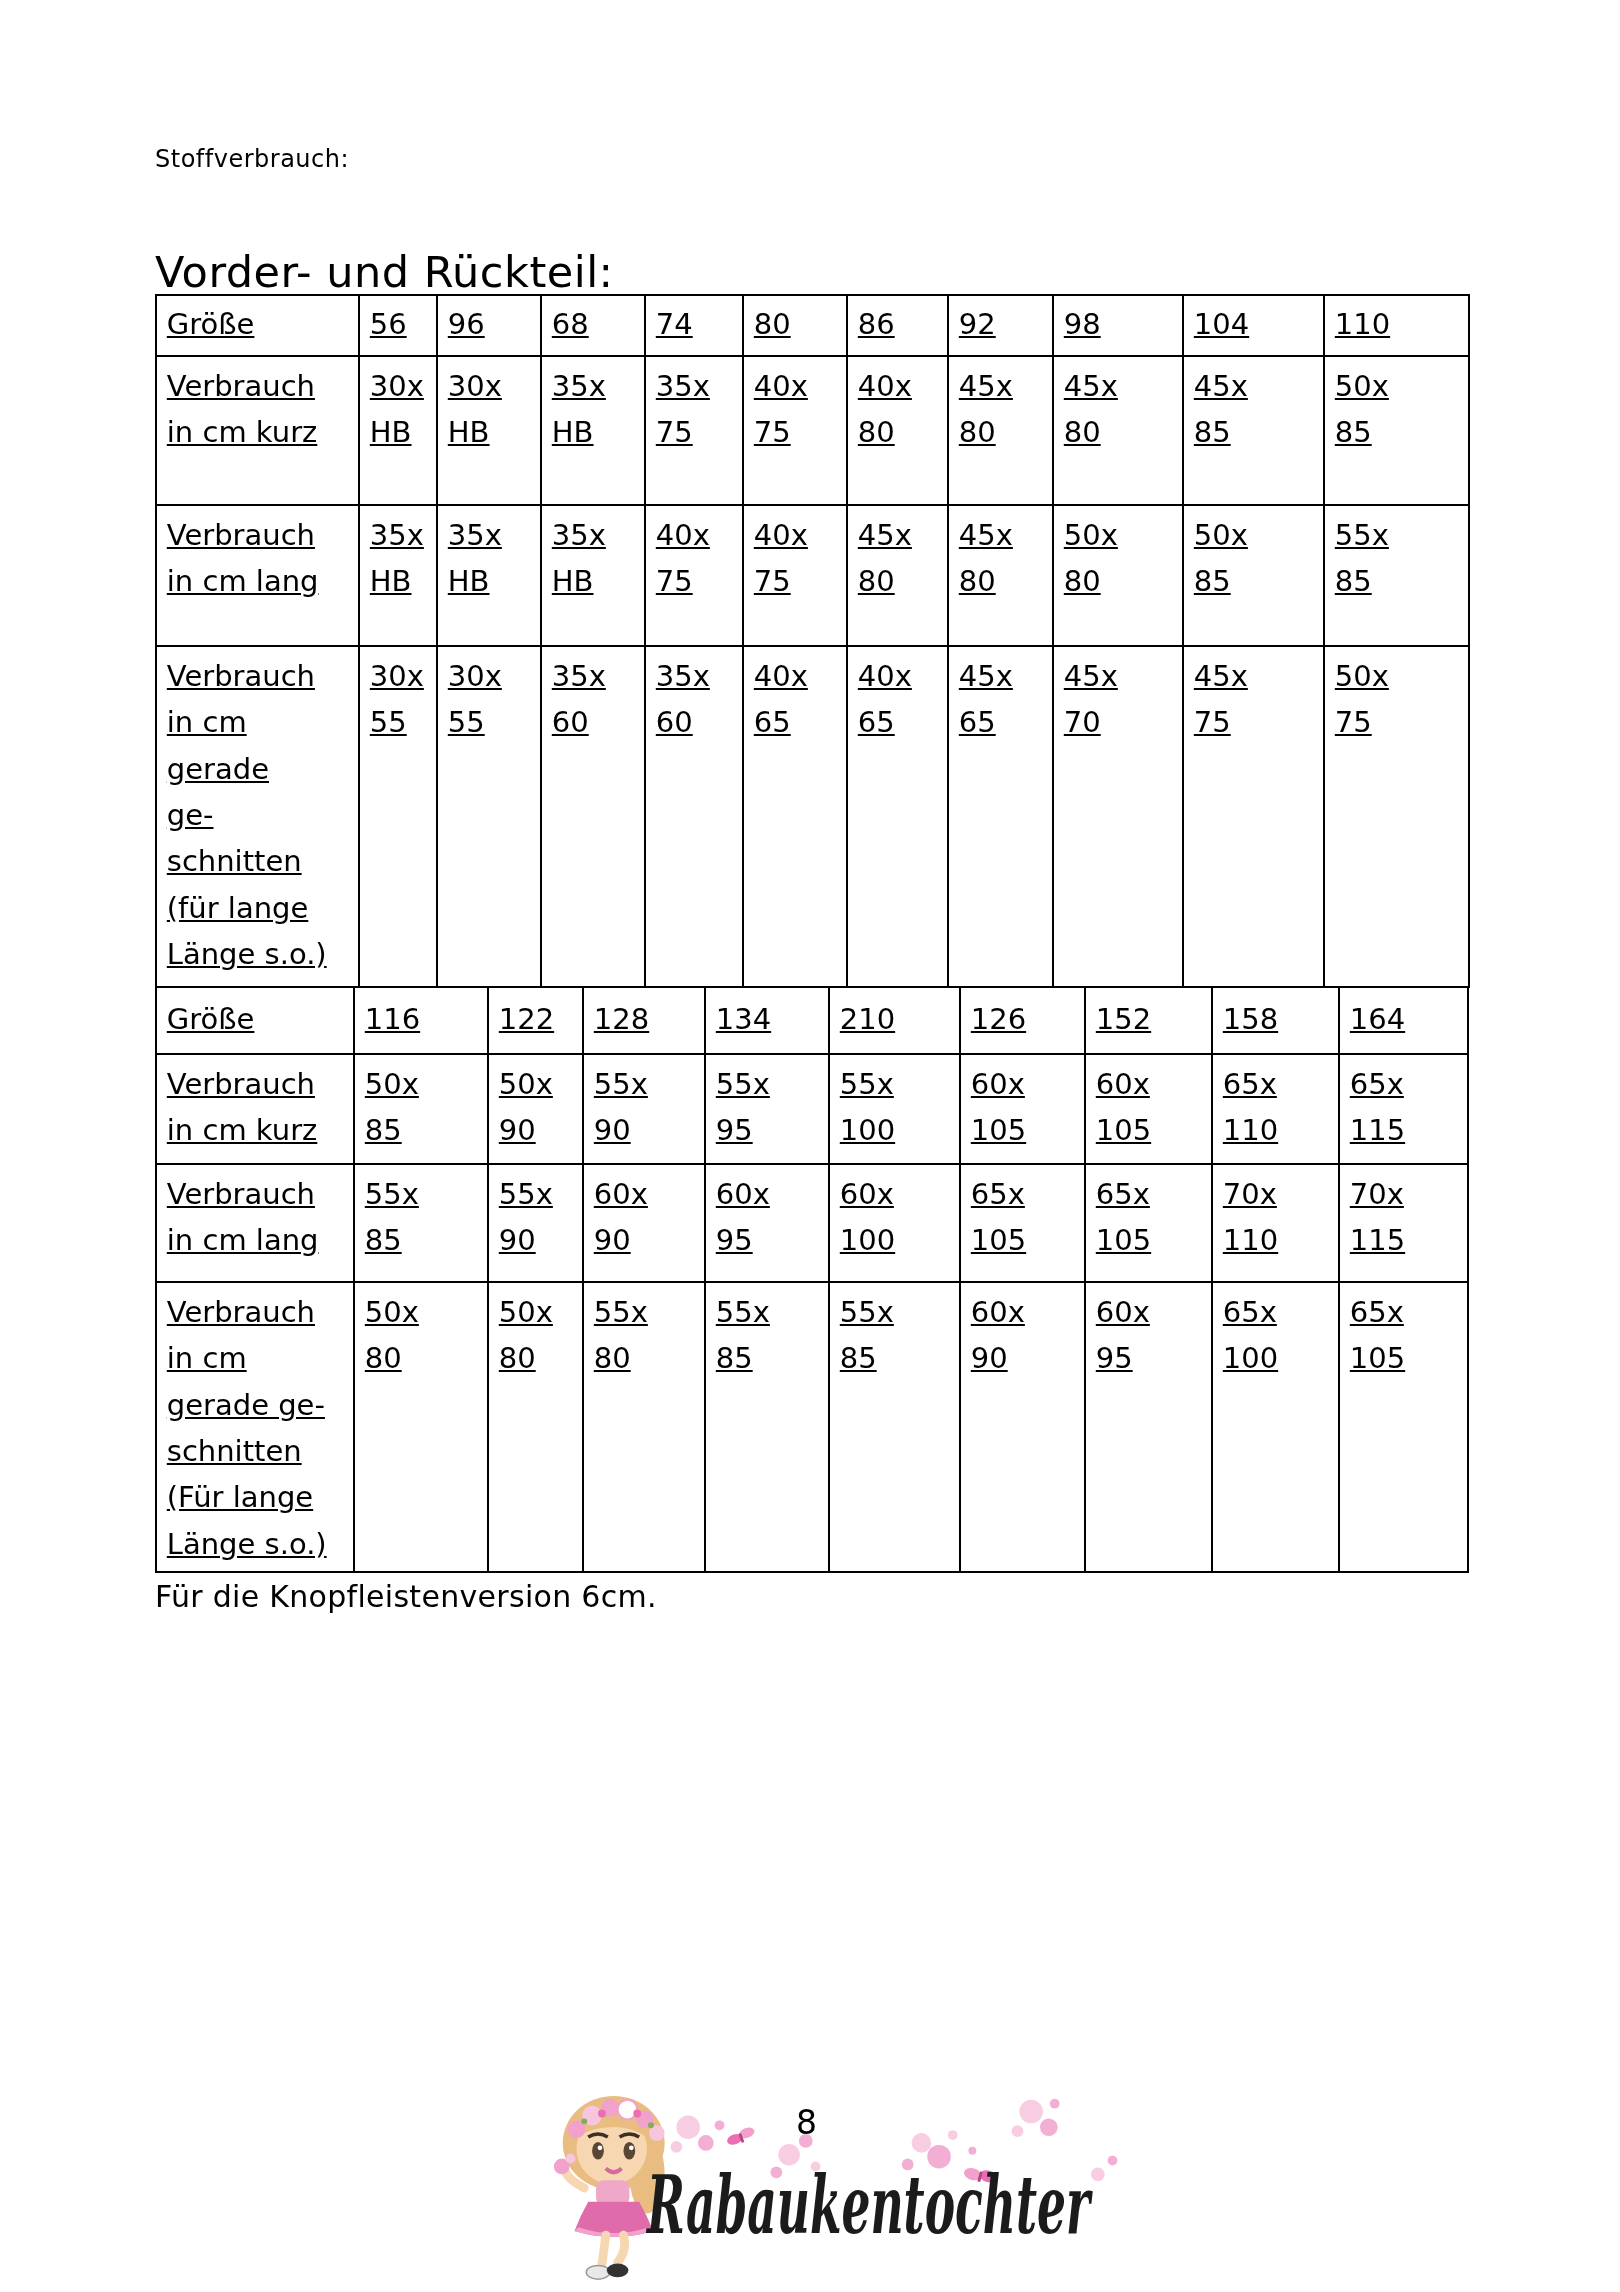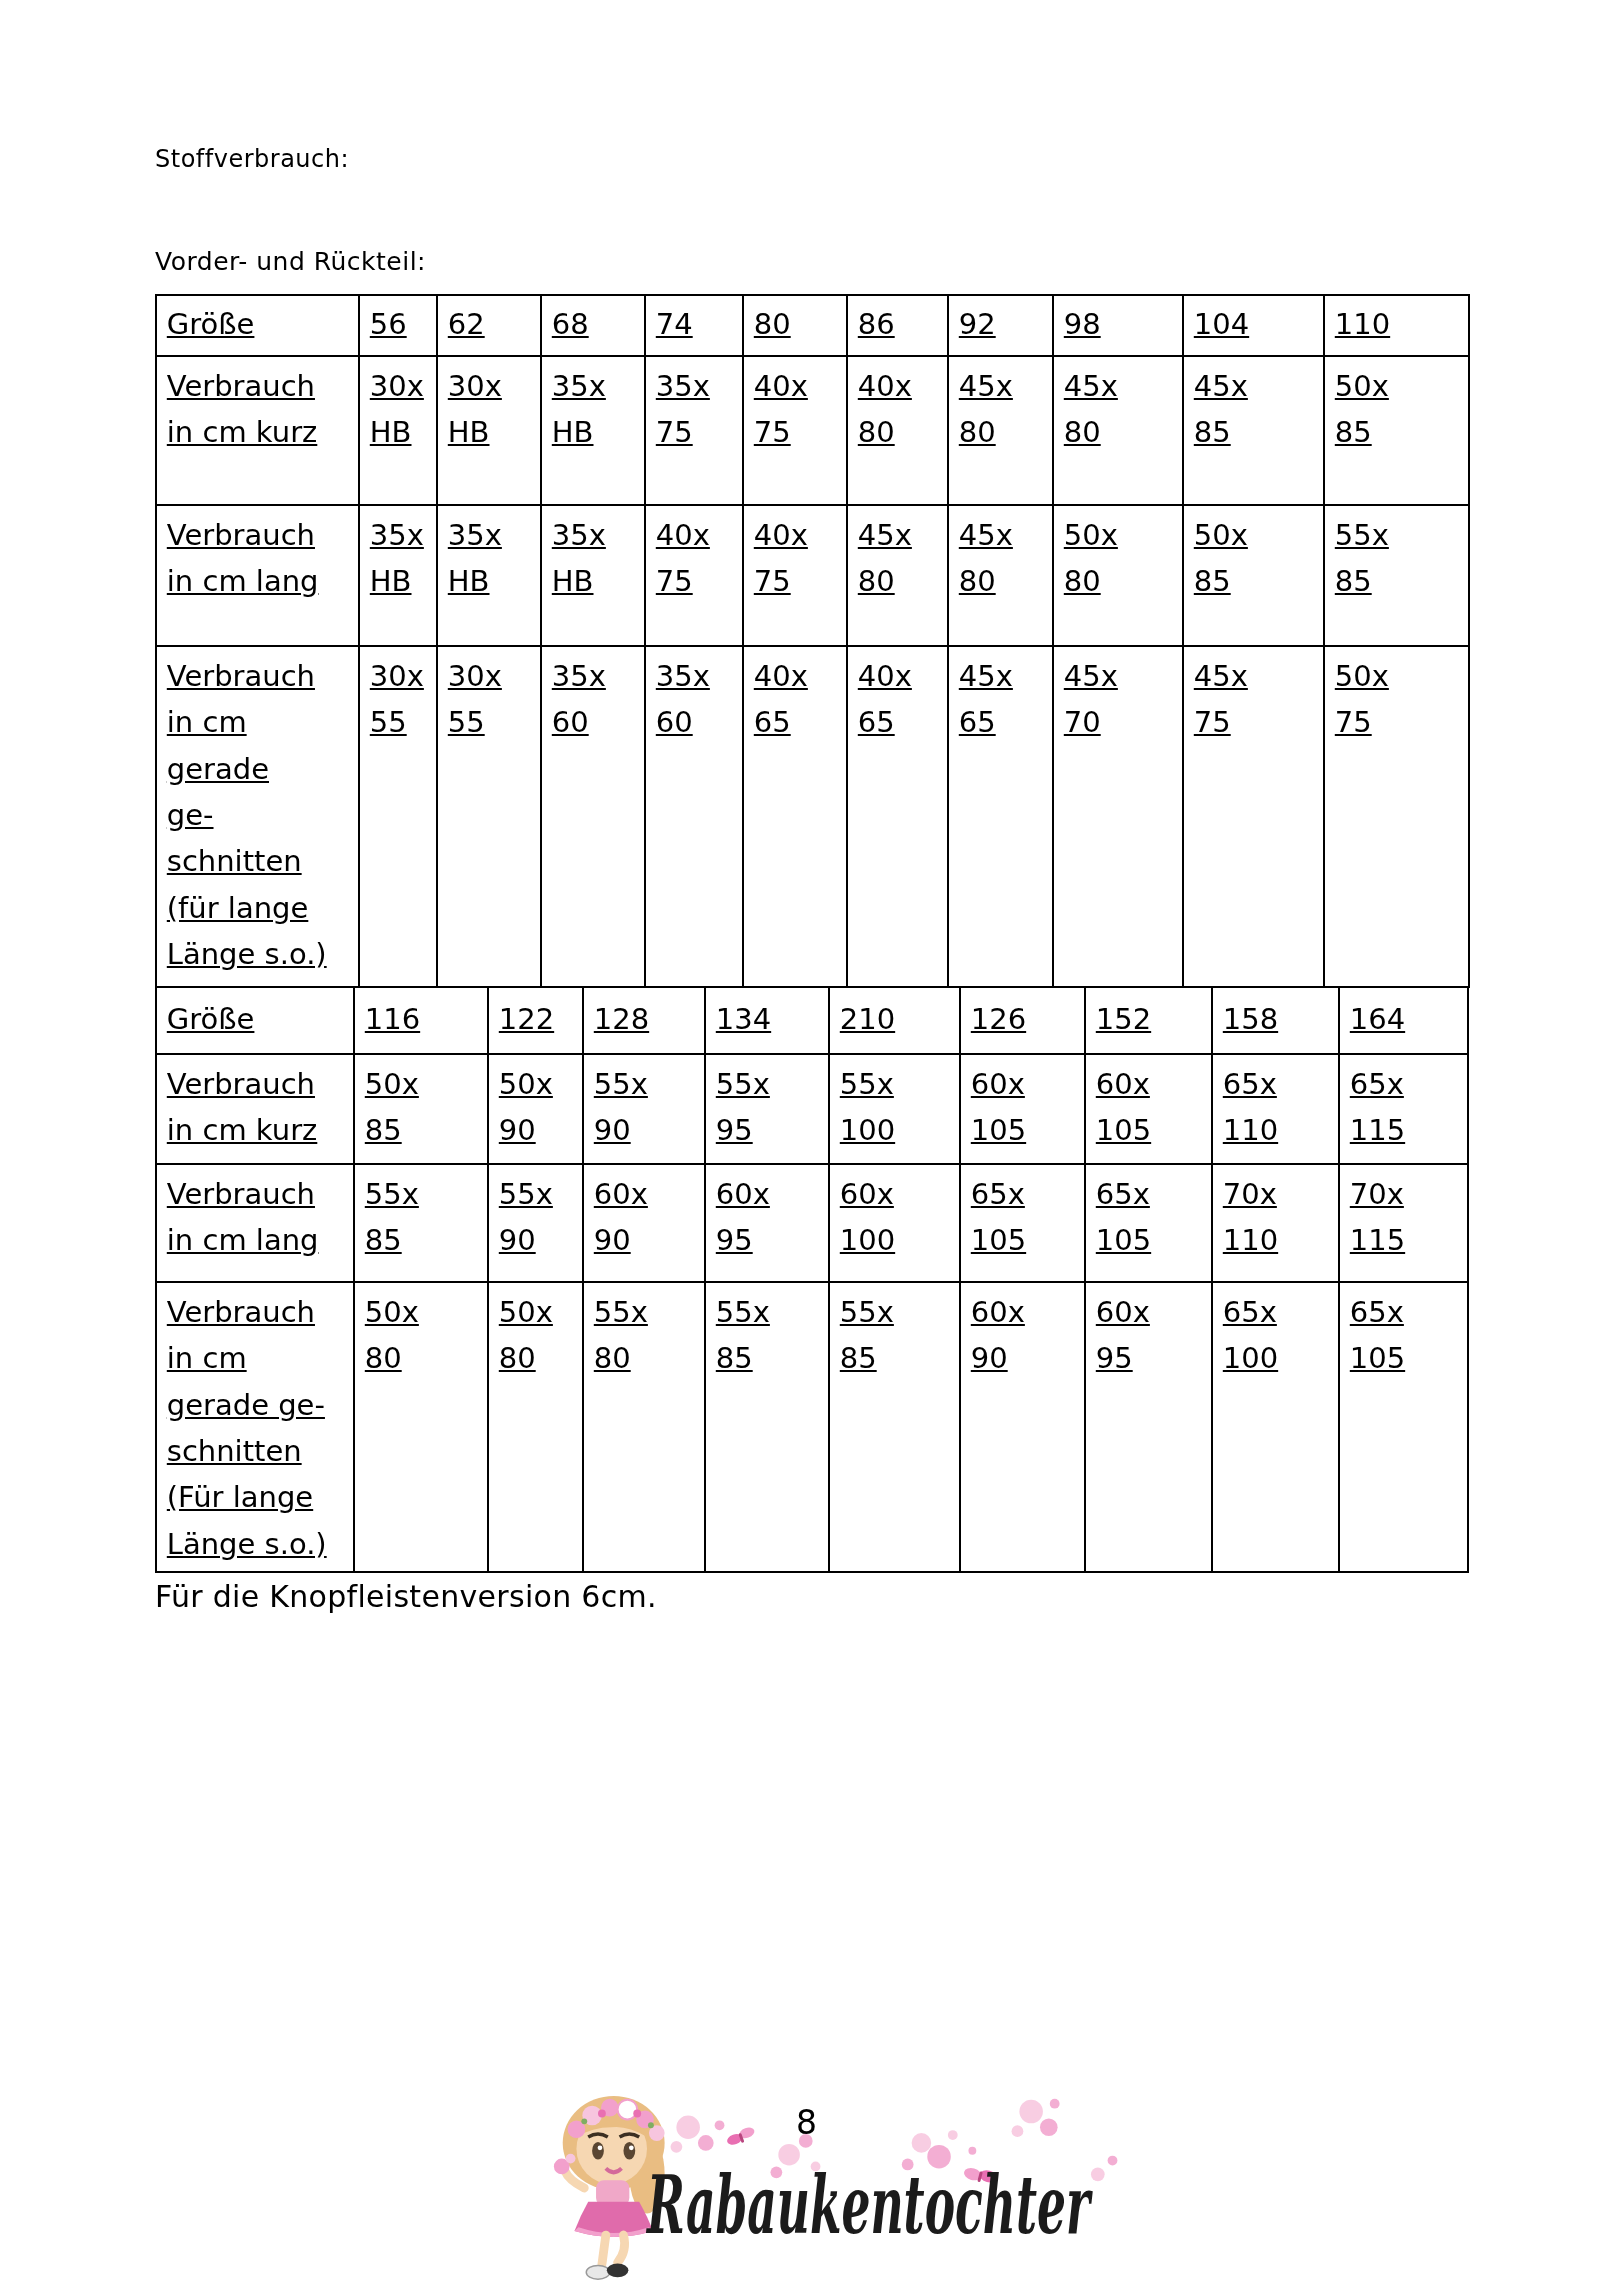--- a/index.html
+++ b/index.html
@@ -3,21 +3,21 @@
 <meta charset="utf-8">
 <style>
   html,body{margin:0;padding:0;}
   body{
     width:1620px;height:2293px;background:#ffffff;color:#000;
     font-family:"DejaVu Sans","Liberation Sans",sans-serif;
     position:relative;overflow:hidden;
   }
   .page{position:absolute;inset:0;}
   .doc-title{position:absolute;left:155px;top:145px;font-size:24px;letter-spacing:0.5px;}
-  .doc-subtitle{position:absolute;left:155px;top:247px;font-size:25px;letter-spacing:0.5px;}
+  .doc-subtitle{position:absolute;left:155px;top:247px;font-size:43px;letter-spacing:0.5px;}
   .tables{position:absolute;left:155px;top:294px;width:1579px;text-decoration:underline;}
   table{border-collapse:collapse;table-layout:fixed;width:1314px;}
   td{
     border:2px solid #000;vertical-align:top;
     padding:5.9px 3.9px 3.9px 9.8px;font-size:29px;line-height:1.6;
     white-space:pre-line;overflow:hidden;box-sizing:border-box;
   }
   tr.hdr td{vertical-align:middle;padding-top:2px;}
   .notes{position:absolute;left:155px;top:1564px;width:1343px;font-size:30px;line-height:66px;letter-spacing:0.3px;}
   .page-number{position:absolute;left:796px;top:2103px;font-size:33px;}
@@ -45,21 +45,21 @@
           <col style="width:101px">
           <col style="width:105px">
         <col style="width:130px">
           <col style="width:141px">
           <col style="width:145px">
       </colgroup>
       <tbody>
           <tr class="hdr" style="height:61px">
         <td>Größe</td>
         <td>56</td>
-        <td>62</td>
+        <td>96</td>
         <td>68</td>
         <td>74</td>
         <td>80</td>
         <td>86</td>
         <td>92</td>
         <td>98</td>
         <td>104</td>
         <td>110</td>
       </tr>
       <tr style="height:149px">

